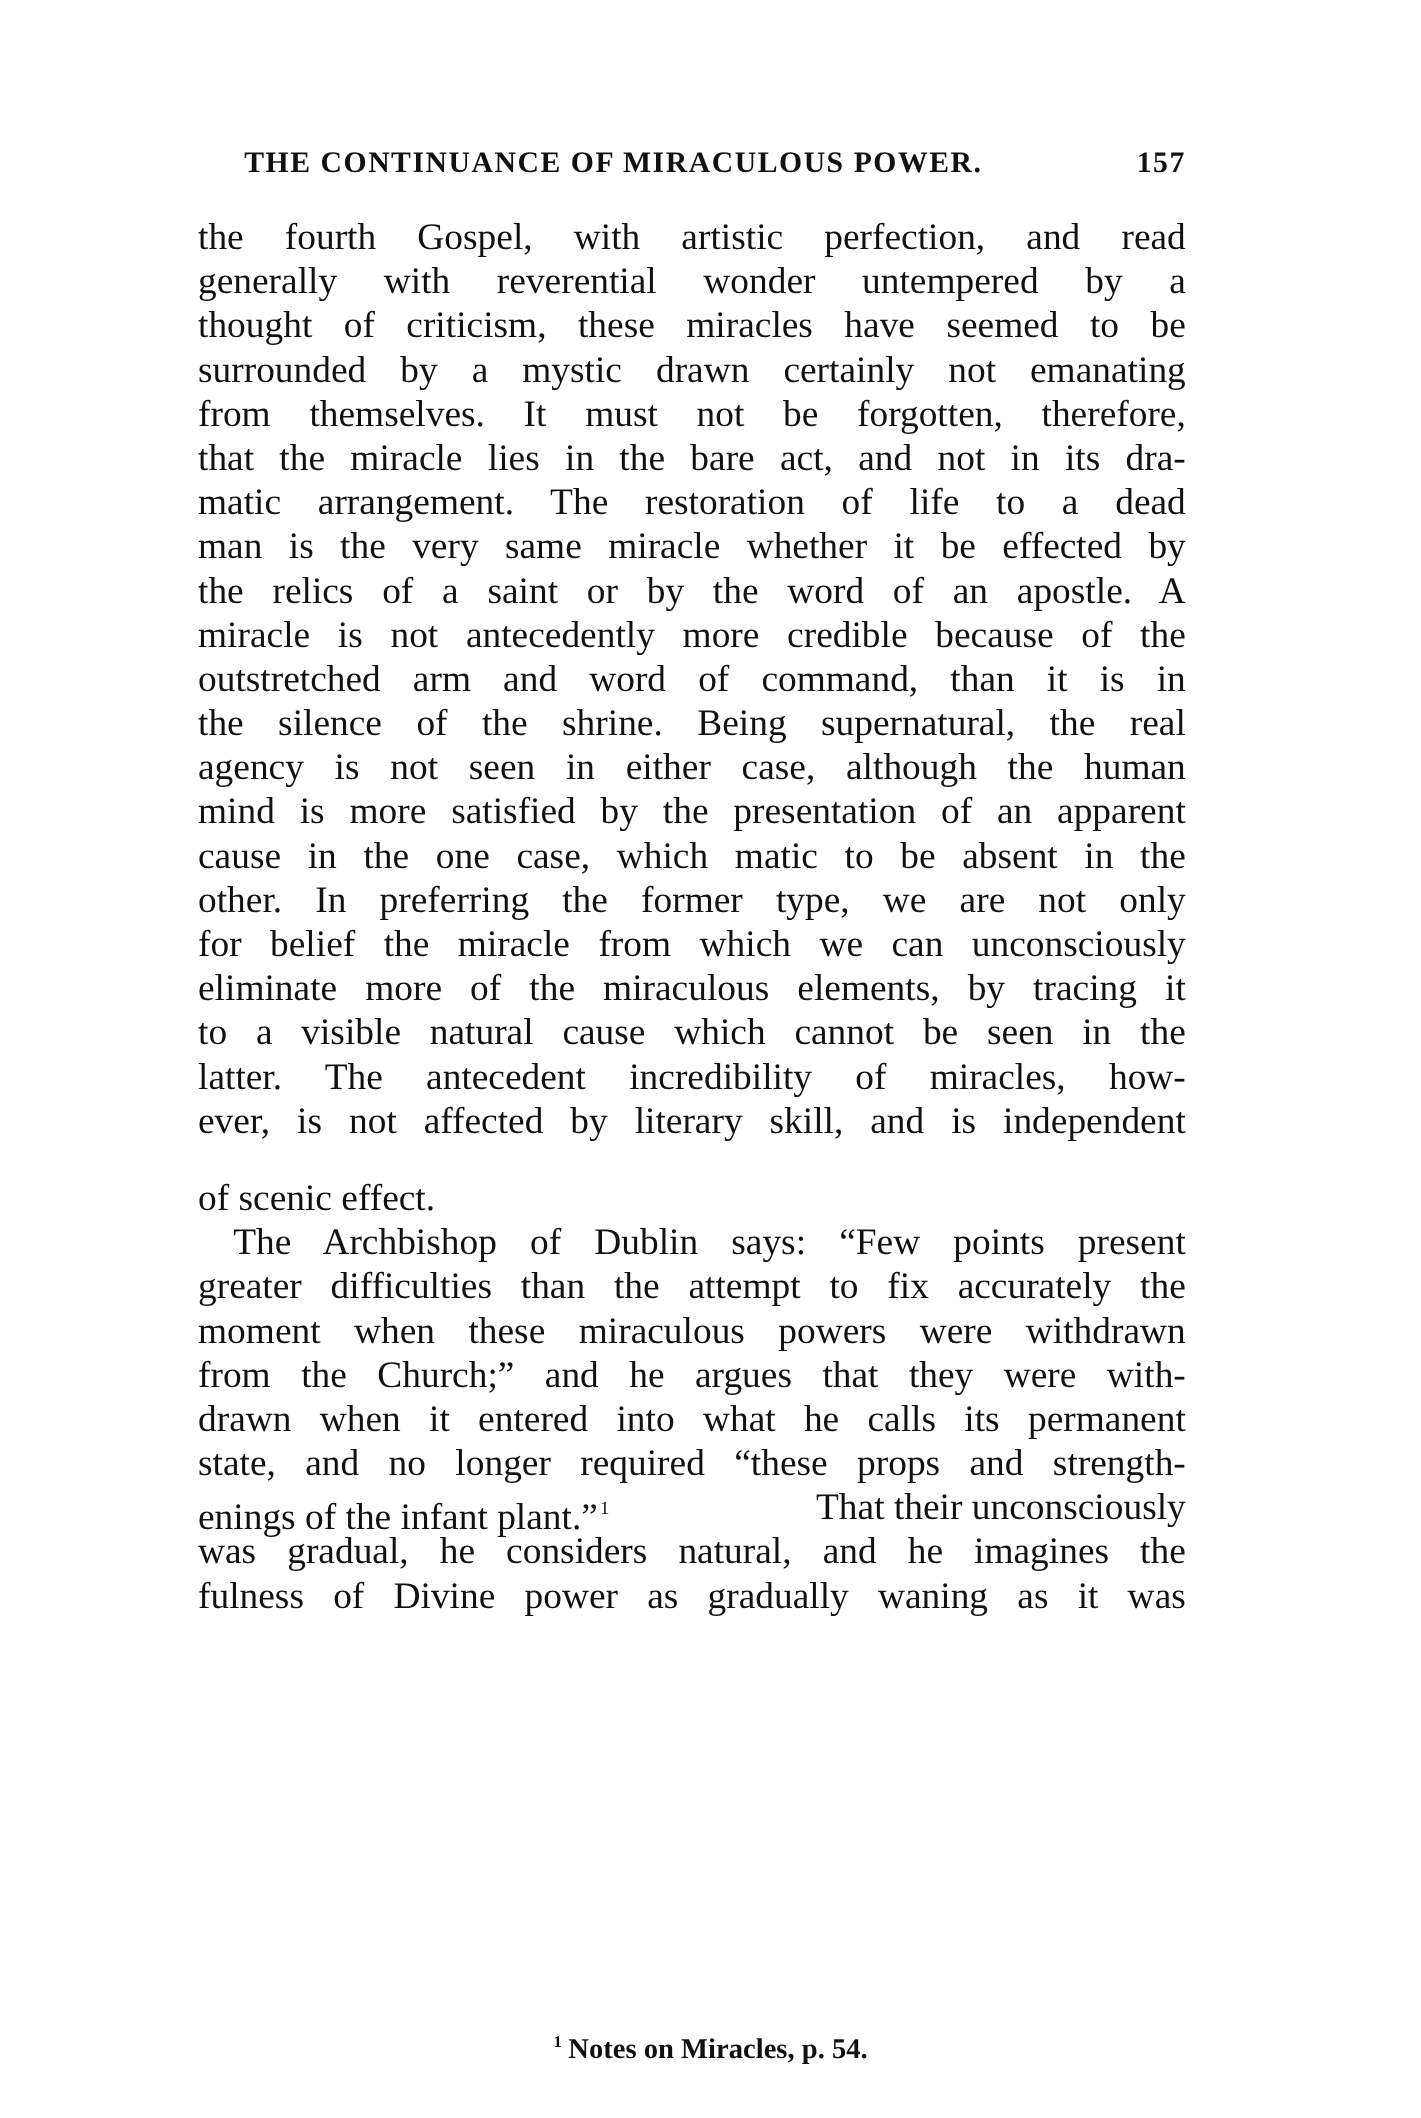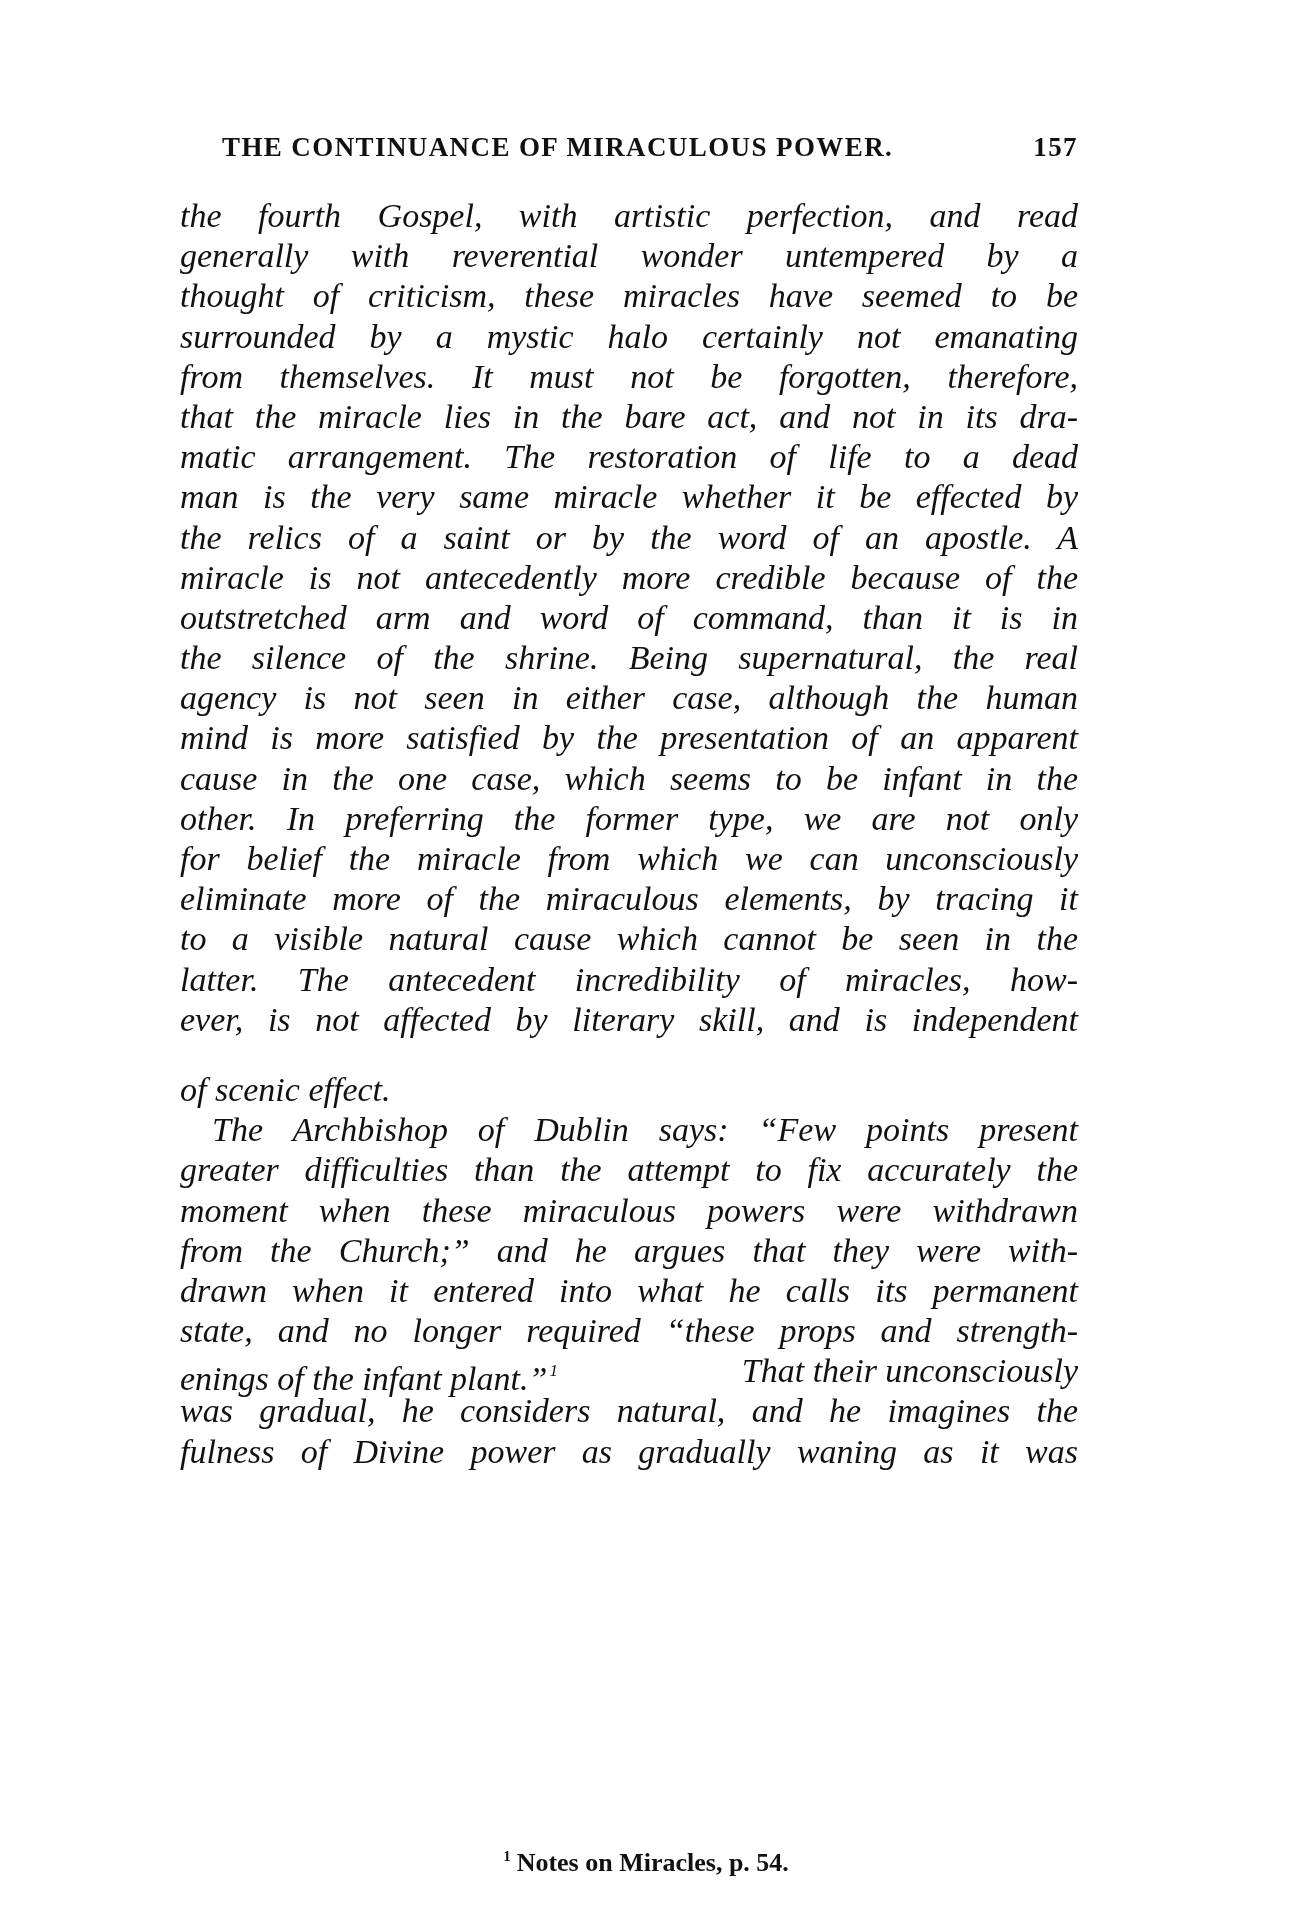--- a/index.html
+++ b/index.html
@@ -50,21 +50,20 @@
       width: 898px;
     }
     .line {
       height: 40.2px;
       line-height: 40.2px;
       font-size: 34px;
       text-align: justify;
       text-align-last: justify;
       white-space: nowrap;
       overflow: visible;
-      font-style: italic;
     }
     .line.last {
       text-align-last: left;
       margin-top: 30px;
     }
     .line.indent {
       padding-left: 32px;
     }
     .footnote {
       position: absolute;
@@ -94,32 +93,32 @@
   <div class="running-head">
     <span class="title">THE CONTINUANCE OF MIRACULOUS POWER.</span>
     <span class="page-num">157</span>
   </div>
 
   <div class="body-text">
     <div class="paragraph">
       <div class="line">the fourth Gospel, with artistic perfection, and read</div>
       <div class="line">generally with reverential wonder untempered by a</div>
       <div class="line">thought of criticism, these miracles have seemed to be</div>
-      <div class="line">surrounded by a mystic halo certainly not emanating</div>
+      <div class="line">surrounded by a mystic drawn certainly not emanating</div>
       <div class="line">from themselves. It must not be forgotten, therefore,</div>
       <div class="line">that the miracle lies in the bare act, and not in its dra-</div>
       <div class="line">matic arrangement. The restoration of life to a dead</div>
       <div class="line">man is the very same miracle whether it be effected by</div>
       <div class="line">the relics of a saint or by the word of an apostle. A</div>
       <div class="line">miracle is not antecedently more credible because of the</div>
       <div class="line">outstretched arm and word of command, than it is in</div>
       <div class="line">the silence of the shrine. Being supernatural, the real</div>
       <div class="line">agency is not seen in either case, although the human</div>
       <div class="line">mind is more satisfied by the presentation of an apparent</div>
-      <div class="line">cause in the one case, which seems to be infant in the</div>
+      <div class="line">cause in the one case, which matic to be absent in the</div>
       <div class="line">other. In preferring the former type, we are not only</div>
       <div class="line">for belief the miracle from which we can unconsciously</div>
       <div class="line">eliminate more of the miraculous elements, by tracing it</div>
       <div class="line">to a visible natural cause which cannot be seen in the</div>
       <div class="line">latter. The antecedent incredibility of miracles, how-</div>
       <div class="line">ever, is not affected by literary skill, and is independent</div>
       <div class="line last">of scenic effect.</div>
     </div>
 
     <div class="paragraph">

